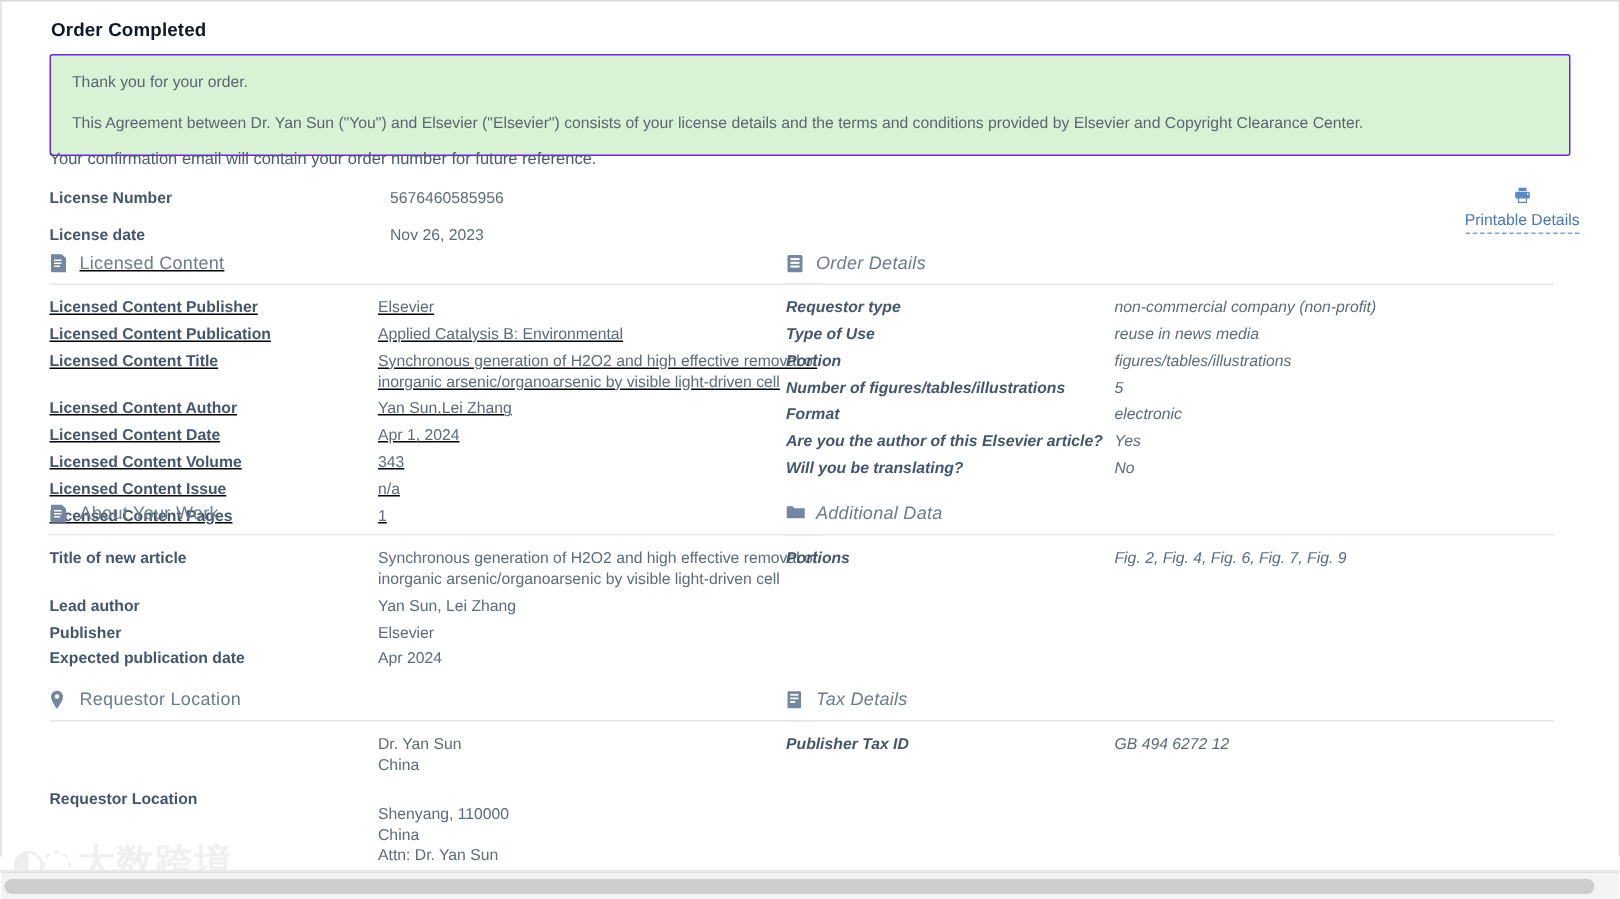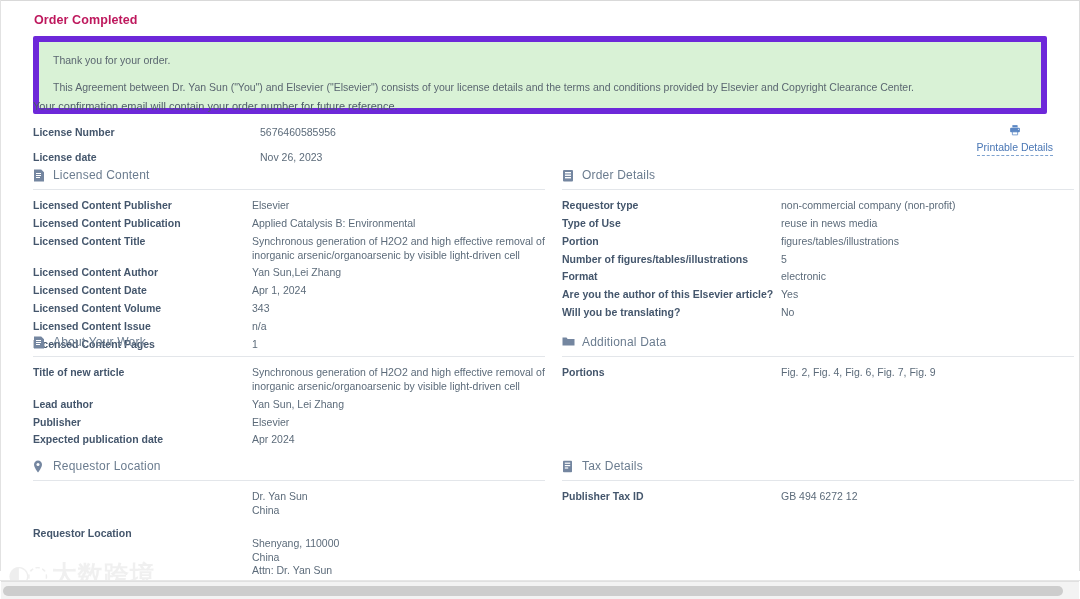--- a/index.html
+++ b/index.html
@@ -29,30 +29,30 @@
   .frame-left {
     position: absolute; top: 0; left: 0; width: 1px; height: 571px;
     background: #e2e2e2;
   }
 
   .page-title {
     position: absolute;
     left: 34px; top: 13px;
     font-size: 12.5px;
     font-weight: bold;
-    color: #be185d;
+    color: #0f172a;
     letter-spacing: .1px;
   }
 
   .alert {
     position: absolute;
     left: 33px; top: 36px;
     width: 1014px;
     background: #d9f2d6;
-    border: 6px solid #6d28d9;
+    border: 1px solid #6d28d9;
     border-radius: 2px;
     padding: 11px 14px 12px 14px;
   }
   .alert p {
     margin: 0;
     font-size: 10.5px;
     color: #5a6670;
     line-height: 1.5;
   }
   .alert p.second { margin-top: 11px; }
@@ -101,21 +101,21 @@
     flex-direction: column;
   }
   .printable svg { display: block; }
 
   
   .panel {
     position: absolute;
     width: 512px;
   }
   .panel.left  { left: 33px; }
-  .panel.right { left: 562px; }
+  .panel.right { left: 524px; font-style: italic; }
 
   .panel-head {
     display: flex;
     align-items: center;
     gap: 8px;
     padding-bottom: 7px;
     border-bottom: 1px solid #e3e6ea;
   }
   .panel-head .sec-icon {
     width: 12px; height: 13px;
@@ -235,21 +235,21 @@
       <svg width="12" height="12" viewBox="0 0 16 16" fill="#5b87c4" aria-hidden="true">
         <path d="M4.5 1.5h7v3h-7z"></path>
         <rect x="1.5" y="5" width="13" height="6" rx="1.2"></rect>
         <path d="M4.5 10.5h7v4h-7z" fill="#ffffff" stroke="#5b87c4" stroke-width="1"></path>
         <circle cx="12.6" cy="7" r="0.8" fill="#ffffff"></circle>
       </svg>
     </span>
     <span>Printable Details</span>
   </a>
 
-  <div class="panel left" style="top:168px;">
+  <div class="panel left" style="top:168px;text-decoration:underline;">
     <div class="panel-head">
       <span class="sec-icon">
         <svg width="12" height="13" viewBox="0 0 12 13" fill="#7486a0" aria-hidden="true">
           <path d="M1 .5h7.2L11 3.2V12.5H1z"></path>
           <path d="M3 4h5v1H3zM3 6h5v1H3zM3 8h4v1H3z" fill="#ffffff"></path>
         </svg>
       </span>
       <span class="sec-title">Licensed Content</span>
     </div>
     <table class="kv">

